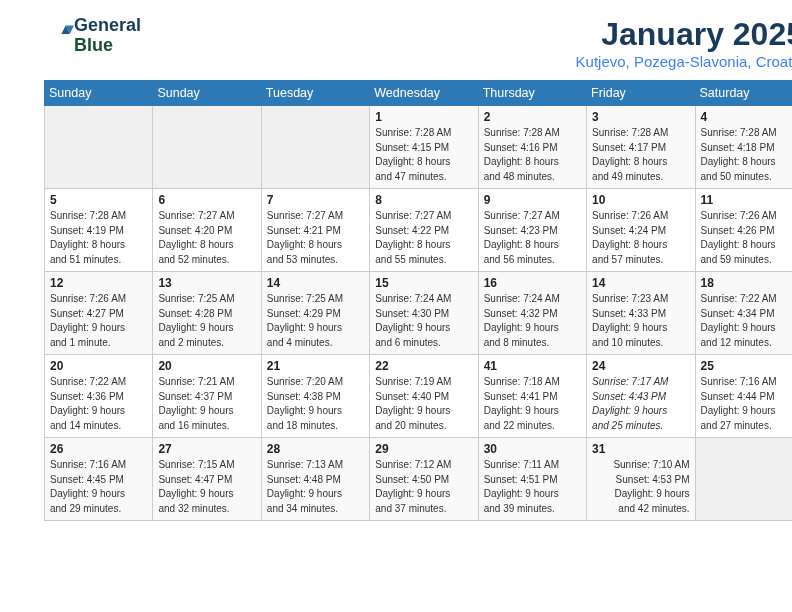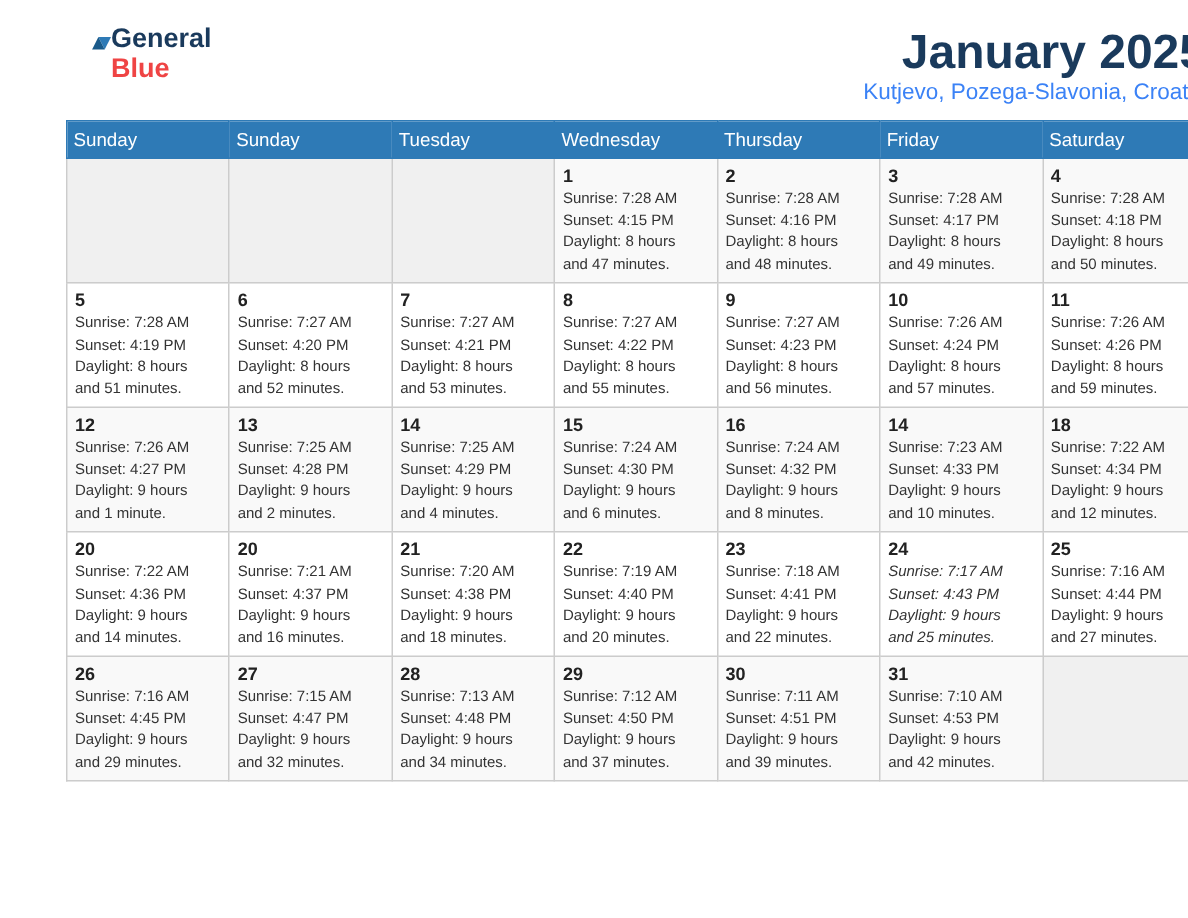--- a/index.html
+++ b/index.html
@@ -26,21 +26,21 @@
       align-items: center;
       gap: 0;
     }
     .logo-text {
       font-size: 18px;
       font-weight: bold;
       color: #1a3a5c;
       line-height: 1.1;
     }
     .logo-blue {
-      color: #ef4444;
+      color: #14532d;
     }
     .logo-icon {
       width: 28px;
       height: 28px;
       margin-left: 2px;
     }
     .title-block {
       text-align: right;
     }
     .month-title {
@@ -290,21 +290,21 @@
 and 18 minutes.</div>
           </td>
           <td>
             <span class="day-num">22</span>
             <div class="day-info" style="white-space: pre-line;">Sunrise: 7:19 AM
 Sunset: 4:40 PM
 Daylight: 9 hours
 and 20 minutes.</div>
           </td>
           <td>
-            <span class="day-num">23</span>
+            <span class="day-num">41</span>
             <div class="day-info" style="white-space: pre-line;">Sunrise: 7:18 AM
 Sunset: 4:41 PM
 Daylight: 9 hours
 and 22 minutes.</div>
           </td>
           <td>
             <span class="day-num">24</span>
             <div class="day-info" style="white-space: pre-line; font-style: italic;">Sunrise: 7:17 AM
 Sunset: 4:43 PM
 Daylight: 9 hours
@@ -349,21 +349,21 @@
           </td>
           <td>
             <span class="day-num">30</span>
             <div class="day-info" style="white-space: pre-line;">Sunrise: 7:11 AM
 Sunset: 4:51 PM
 Daylight: 9 hours
 and 39 minutes.</div>
           </td>
           <td>
             <span class="day-num">31</span>
-            <div class="day-info" style="white-space: pre-line;">Sunrise: 7:10 AM
+            <div class="day-info" style="white-space: pre-line; text-align: right;">Sunrise: 7:10 AM
 Sunset: 4:53 PM
 Daylight: 9 hours
 and 42 minutes.</div>
           </td>
           <td class="empty-cell"></td>
         </tr>
       </tbody>
   </table>
 </div>
 

